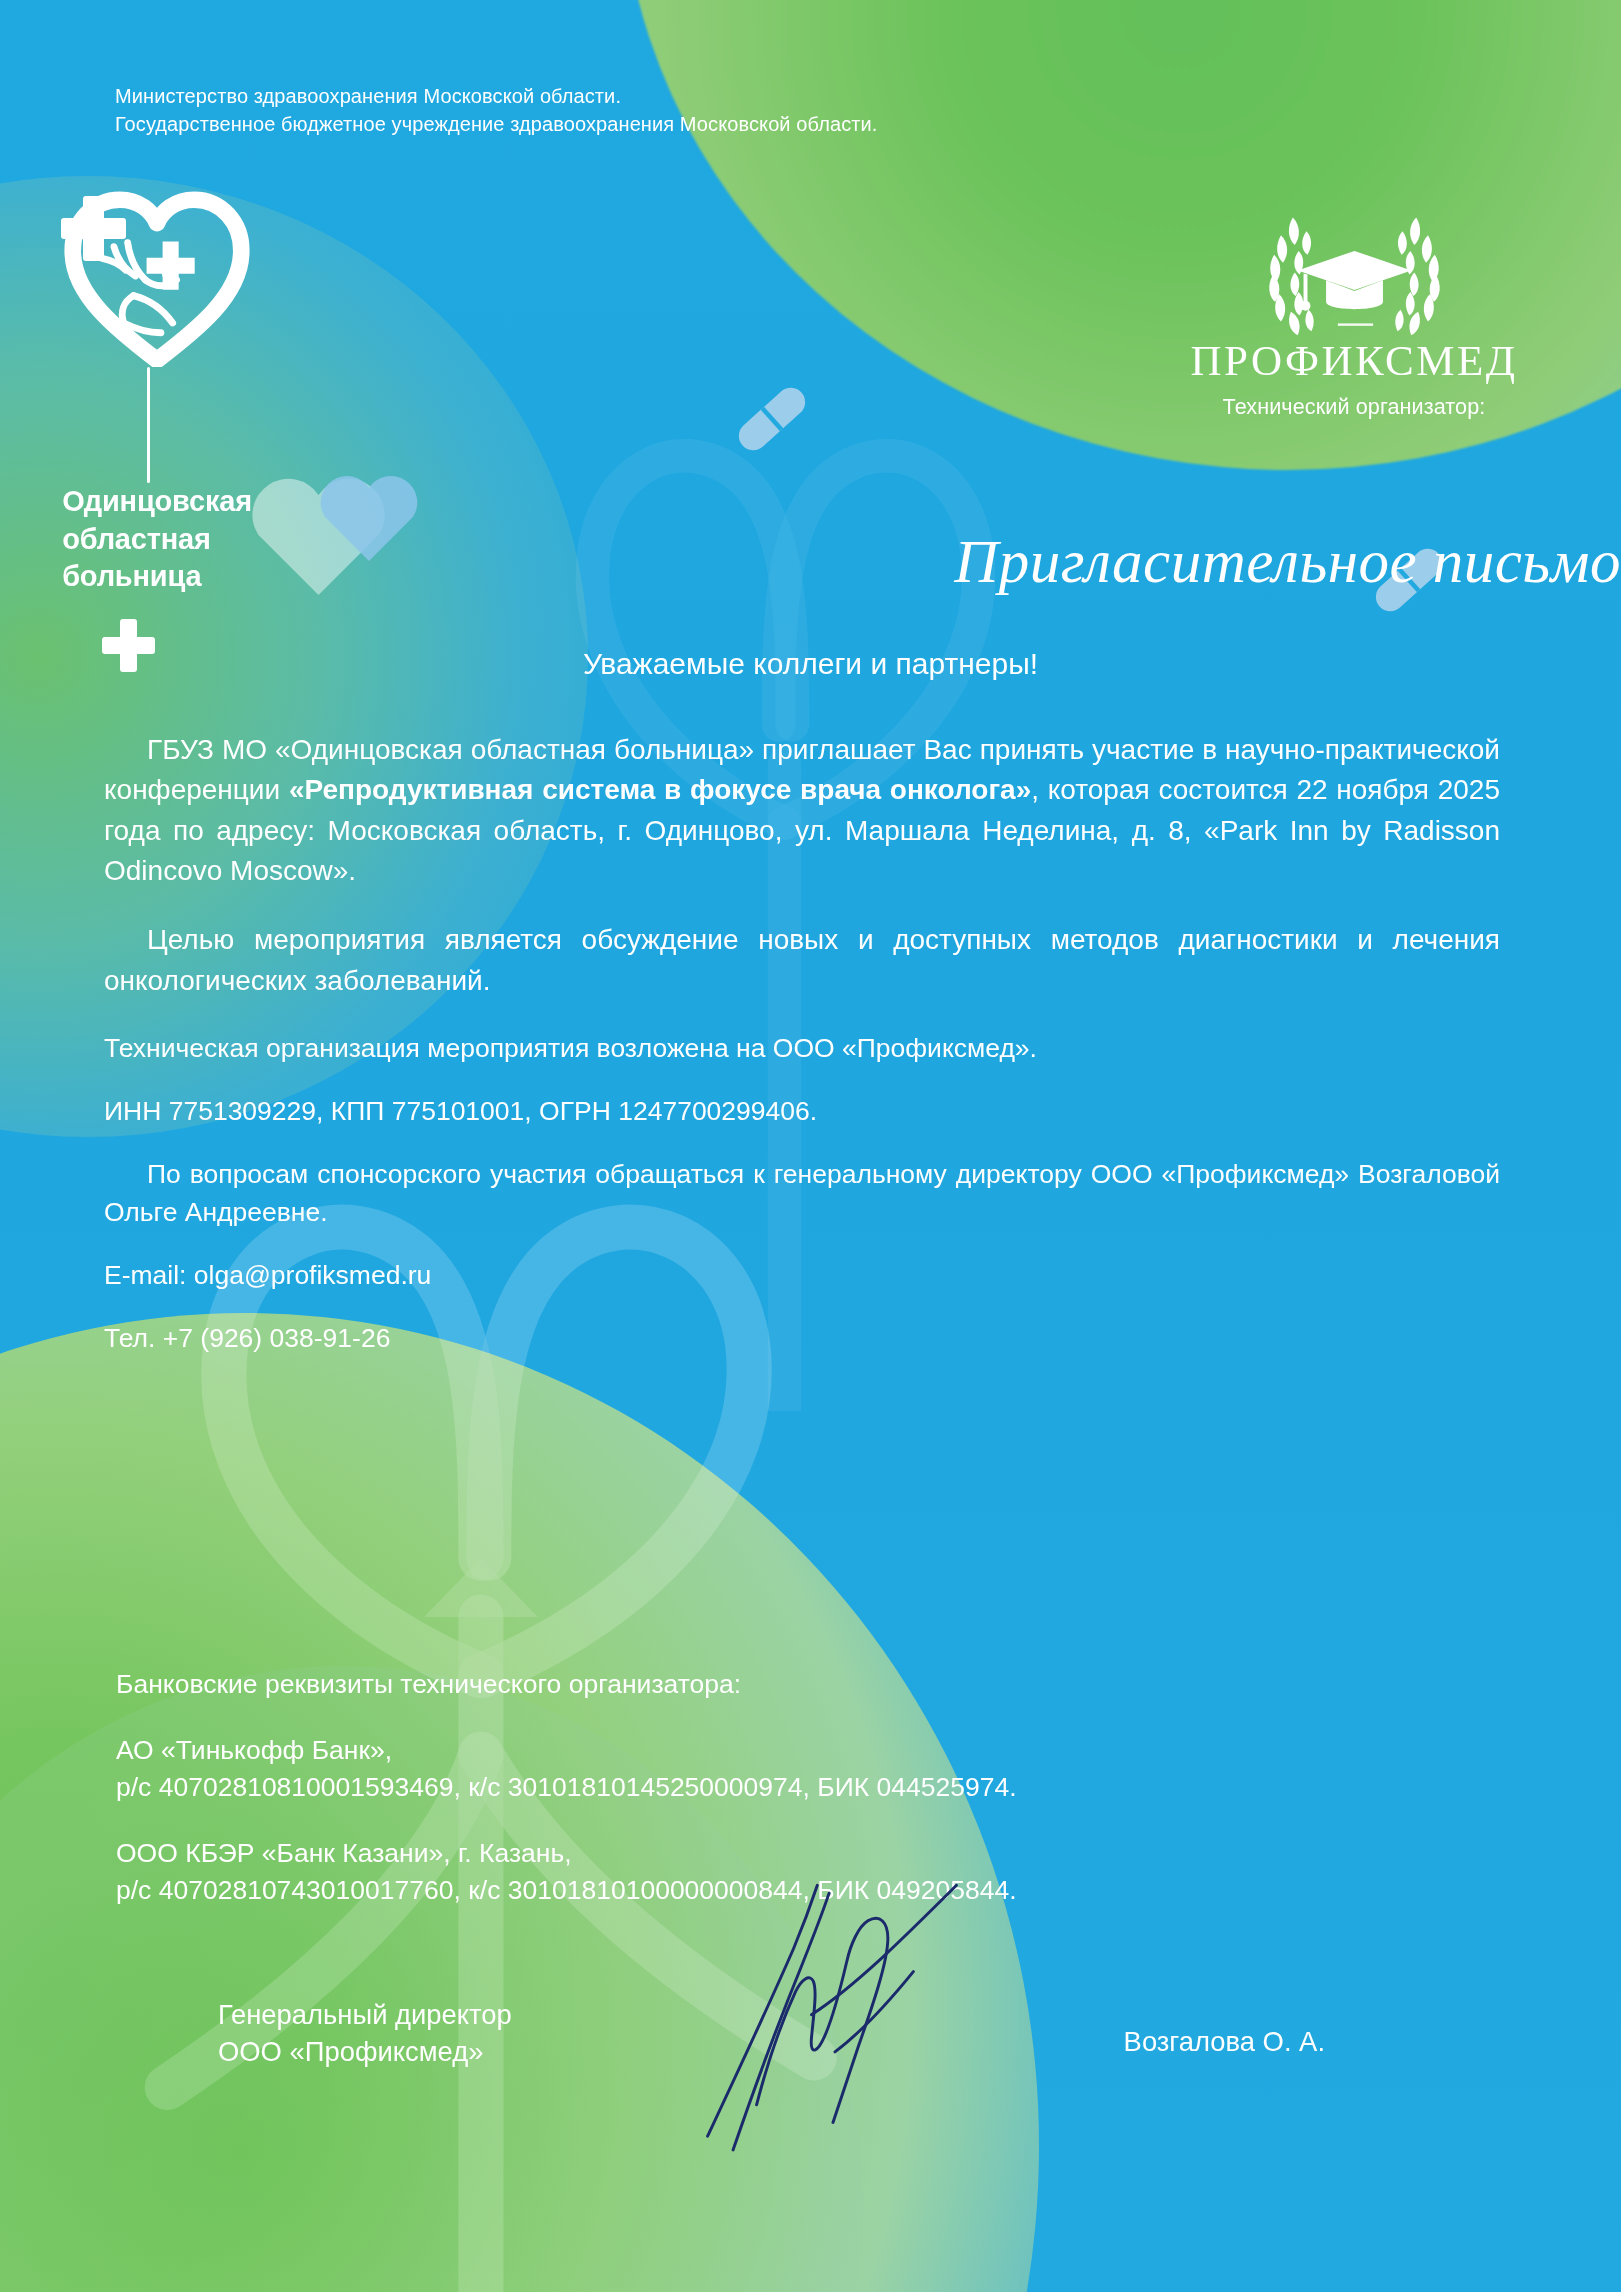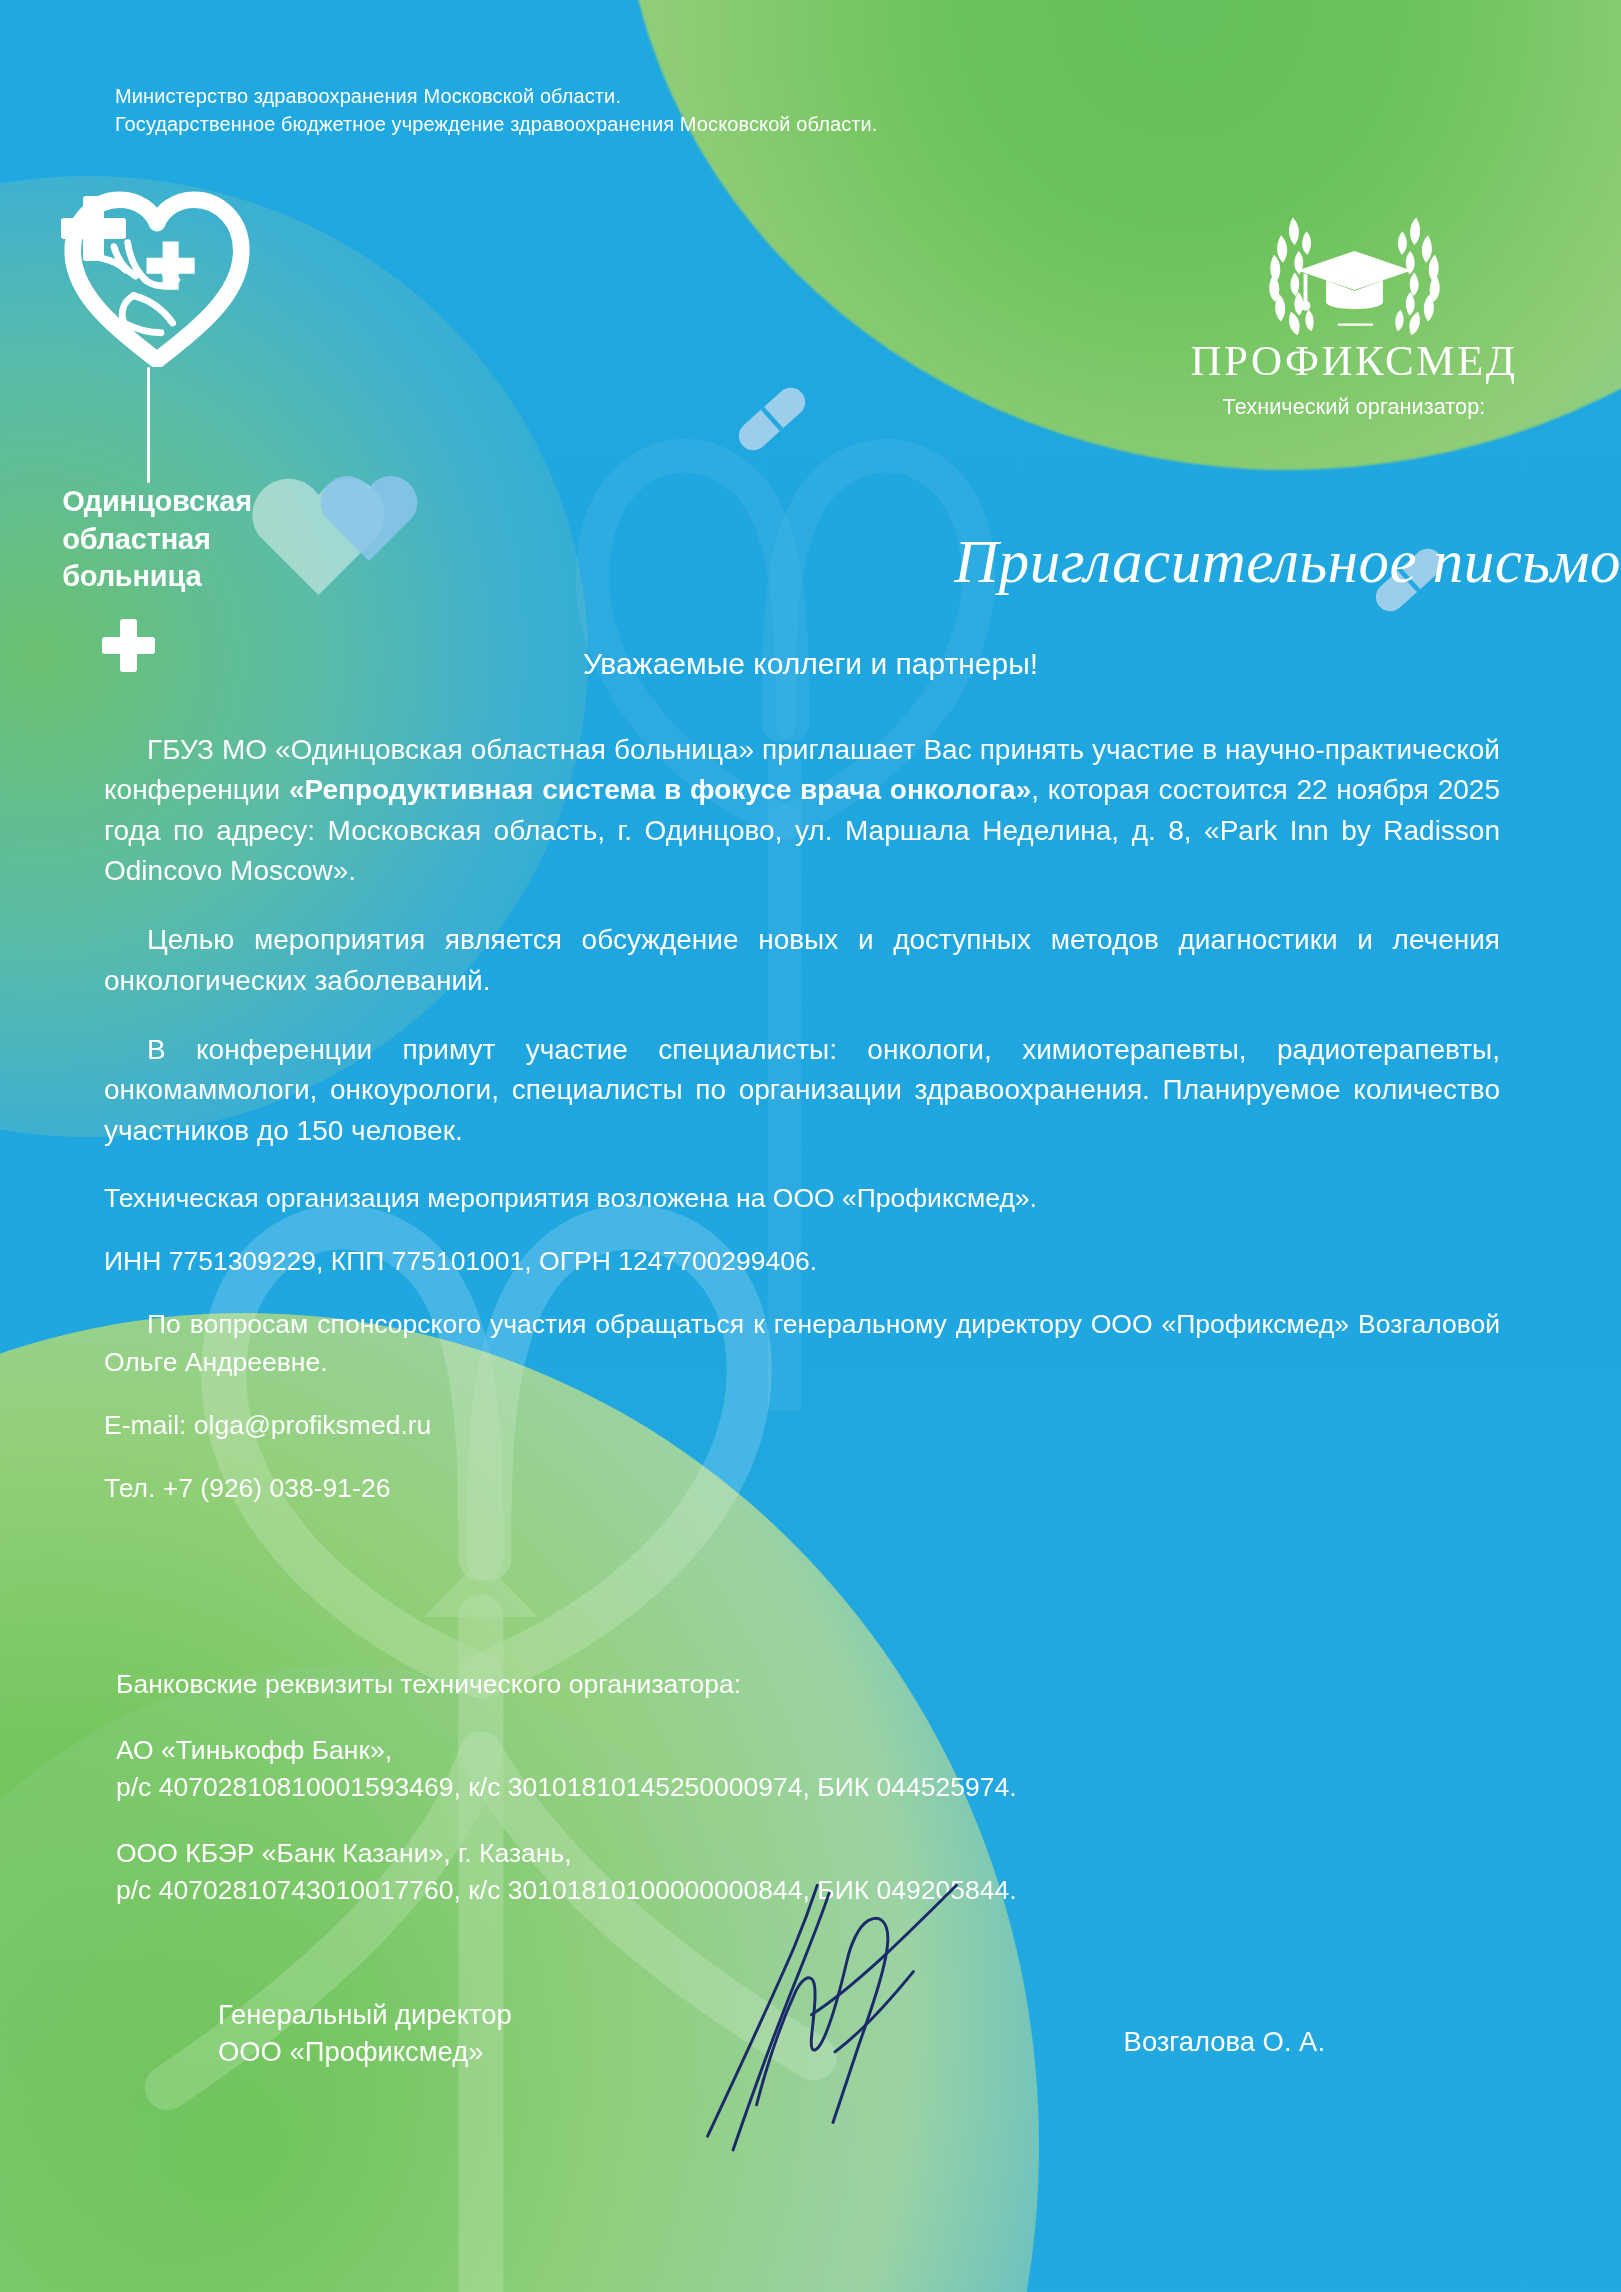--- a/index.html
+++ b/index.html
@@ -403,21 +403,20 @@
   </div>
 
   <div class="doc-title">Пригласительное письмо</div>
   <div class="salutation">Уважаемые коллеги и партнеры!</div>
 
   <div class="body-col">
     <p class="para"><span>ГБУЗ МО «Одинцовская областная больница» приглашает Вас принять участие в научно-практической конференции </span><b>«Репродуктивная система в фокусе врача онколога»</b><span>, которая состоится 22 ноября 2025 года по адресу: Московская область, г. Одинцово, ул. Маршала Неделина, д. 8, «Park Inn by Radisson Odincovo Moscow».</span></p>
 
     <p class="para">Целью мероприятия является обсуждение новых и доступных методов диагностики и лечения онкологических заболеваний.</p>
 
-    <p class="para">В конференции примут участие специалисты: онкологи, химиотерапевты, радиотерапевты, онкомаммологи, онкоурологи, специалисты по организации здравоохранения. Планируемое количество участников до 150 человек.</p>
 
     <div class="contact-block">
       <p class="contact">Техническая организация мероприятия возложена на ООО «Профиксмед».</p>
       <p class="contact">ИНН 7751309229, КПП 775101001, ОГРН 1247700299406.</p>
       <p class="contact" style="text-align:justify; text-indent:43px;">По вопросам спонсорского участия обращаться к генеральному директору ООО «Профиксмед» Возгаловой Ольге Андреевне.</p>
       <p class="contact">E-mail: olga@profiksmed.ru</p>
       <p class="contact">Тел. +7 (926) 038-91-26</p>
     </div>
   </div>
 

